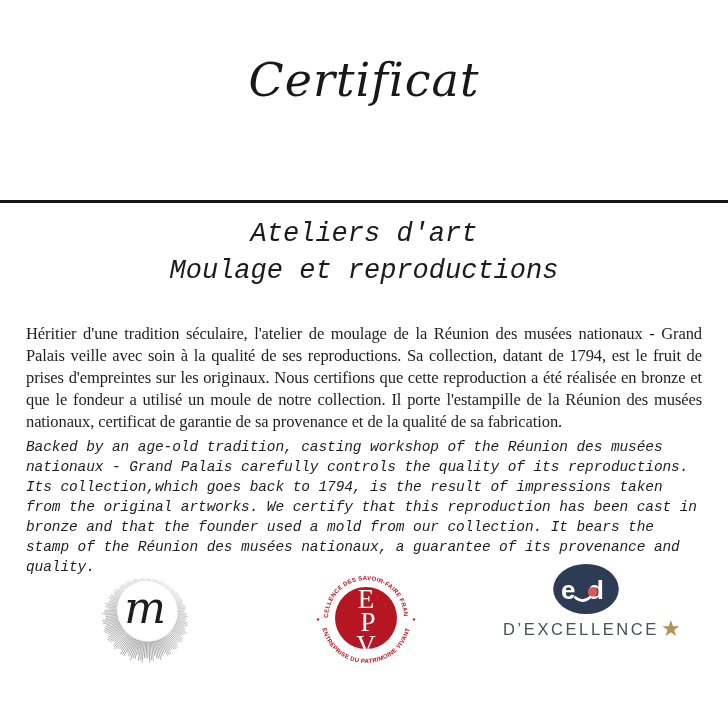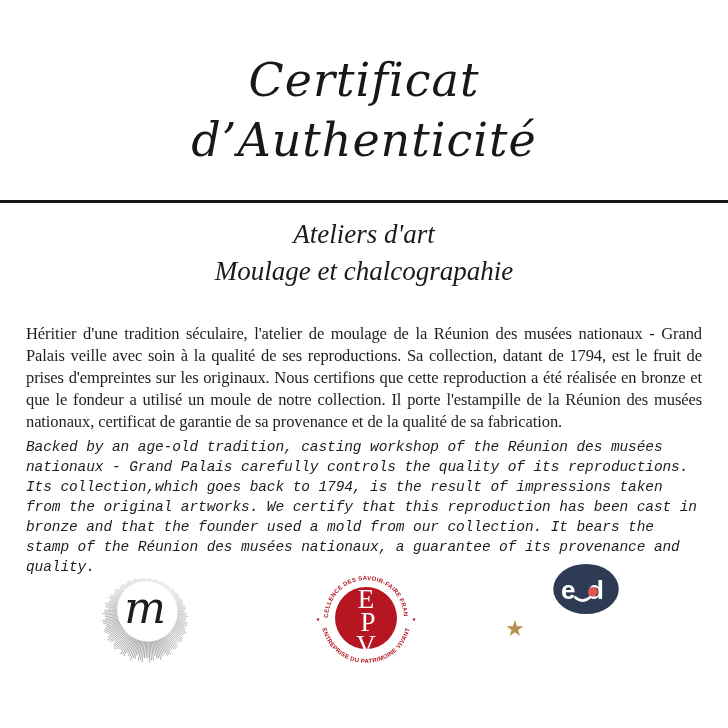--- a/index.html
+++ b/index.html
@@ -13,21 +13,21 @@
     position:absolute;top:50px;left:0;right:0;margin:0;text-align:center;
     font-family:"DejaVu Serif", serif;font-style:italic;font-weight:400;
     font-size:46px;line-height:60px;letter-spacing:1px;color:#181818;
   }
   .title span{display:block;}
 
   .rule{position:absolute;top:200px;left:0;width:728px;height:3px;background:#151515;}
 
   .subtitle{
     position:absolute;top:216px;left:0;right:0;margin:0;text-align:center;
-    font-family:Liberation Serif, serif;font-style:italic;font-weight:400;
+    font-family:Liberation Mono, monospace;font-style:italic;font-weight:400;
     font-size:27px;line-height:37px;color:#1b1b1b;
   }
   .subtitle span{display:block;}
 
   .para-fr{
     position:absolute;top:323px;left:26px;width:676px;margin:0;
     font-size:16.5px;line-height:22px;text-align:justify;letter-spacing:-0.1px;color:#1e1e1e;
   }
   .para-en{
     position:absolute;top:437px;left:26px;width:676px;margin:0;
@@ -49,28 +49,27 @@
   }
   .fsfe-star{color:#b5914e;font-size:22px;margin-left:2px;line-height:1;letter-spacing:0;}
 </style>
 </head>
 <body>
 
 <div class="certificate">
 
   <h1 class="title">
     <span>Certificat</span>
-    <span>d’Authenticité</span>
   </h1>
 
   <div class="rule"></div>
 
   <h2 class="subtitle">
     <span>Ateliers d'art</span>
-    <span>Moulage et chalcograpahie</span>
+    <span>Moulage et reproductions</span>
   </h2>
 
   <p class="para-fr">Héritier d'une tradition séculaire, l'atelier de moulage de la Réunion des musées nationaux - Grand Palais veille avec soin à la qualité de ses reproductions. Sa collection, datant de 1794, est le fruit de prises d'empreintes sur les originaux. Nous certifions que cette reproduction a été réalisée en bronze et que le fondeur a utilisé un moule de notre collection. Il porte l'estampille de la Réunion des musées nationaux, certificat de garantie de sa provenance et de la qualité de sa fabrication.</p>
 
   <p class="para-en">Backed by an age-old tradition, casting workshop of the Réunion des musées nationaux - Grand Palais carefully controls the quality of its reproductions. Its collection,which goes back to 1794, is the result of impressions taken from the original artworks. We certify that this reproduction has been cast in bronze and that the founder used a mold from our collection. It bears the stamp of the Réunion des musées nationaux, a guarantee of its provenance and quality.</p>
 
   <svg class="logo-rmn" viewBox="0 0 100 100" aria-hidden="true">
     <g id="rmn-rays">
         <line x1="77.50" y1="47.00" x2="83.44" y2="47.00" stroke="#3a3a3a" stroke-width="0.55" opacity="0.43"></line>
         <line x1="77.48" y1="48.13" x2="86.79" y2="48.49" stroke="#3a3a3a" stroke-width="0.55" opacity="0.44"></line>
@@ -262,17 +261,18 @@
 
   <div class="logo-fsfe">
     <svg class="fsfe-oval" viewBox="0 0 72 56" width="70" height="54" aria-hidden="true">
       <ellipse cx="36" cy="28" rx="34" ry="26" fill="#2e3b54"></ellipse>
       <text x="10" y="38" font-size="27" font-weight="700" font-family="Liberation Sans, sans-serif" fill="#ffffff">e</text>
       <text x="38" y="38" font-size="27" font-weight="700" font-family="Liberation Sans, sans-serif" fill="#ffffff">d</text>
       <path d="M 24 36 Q 32 44 41 36" stroke="#ffffff" stroke-width="2.6" fill="none"></path>
       <circle cx="43" cy="31" r="5" fill="#e05852"></circle>
     </svg>
     <div class="fsfe-line2">
+      <span>D’EXCELLENCE</span>
       <span class="fsfe-star">★</span>
     </div>
   </div>
 
 </div>
 
 </body></html>

